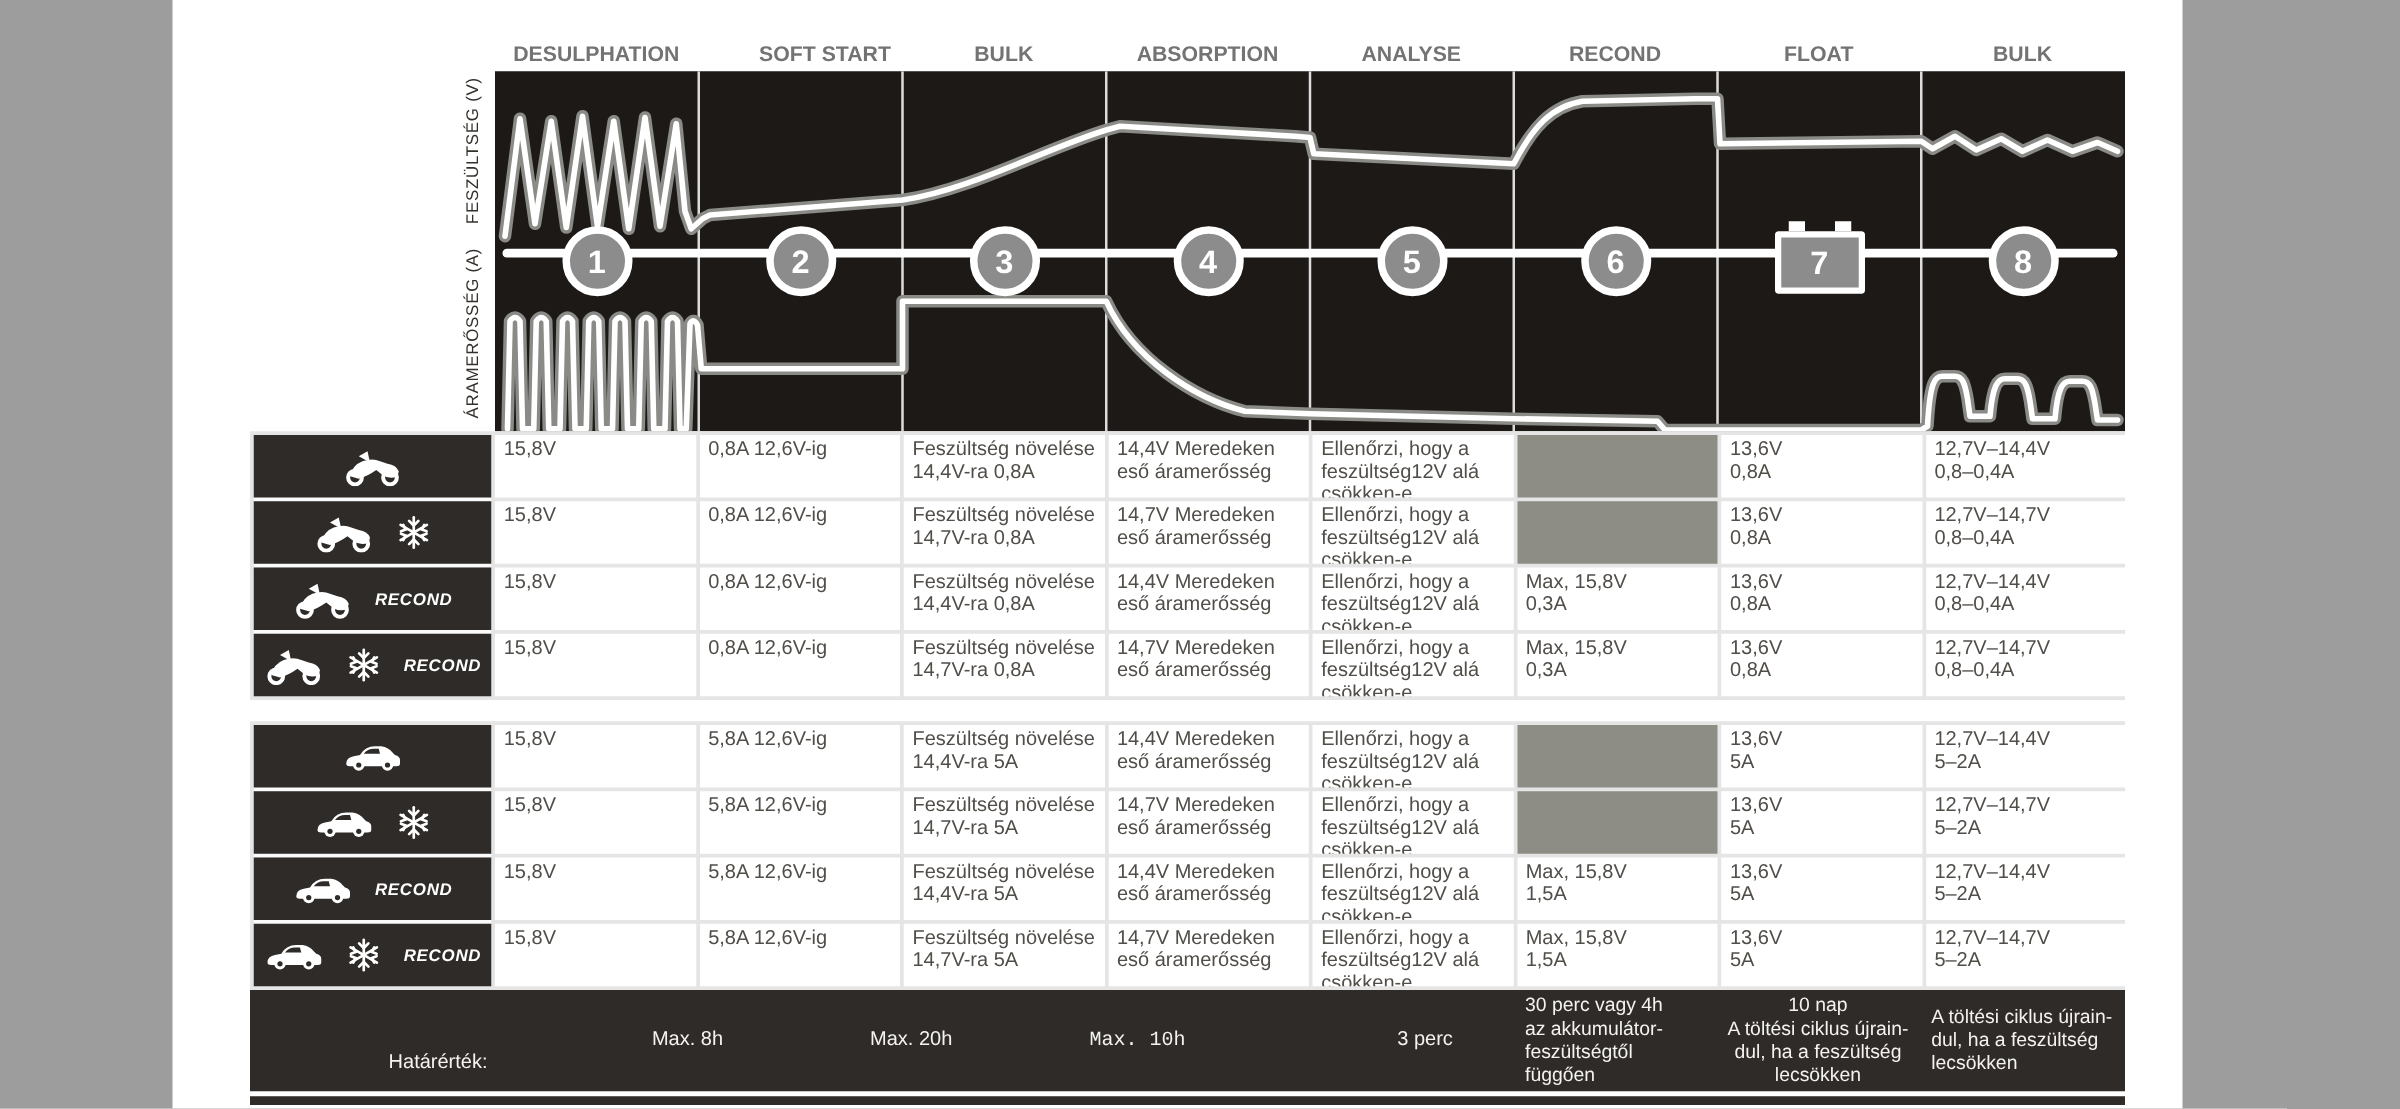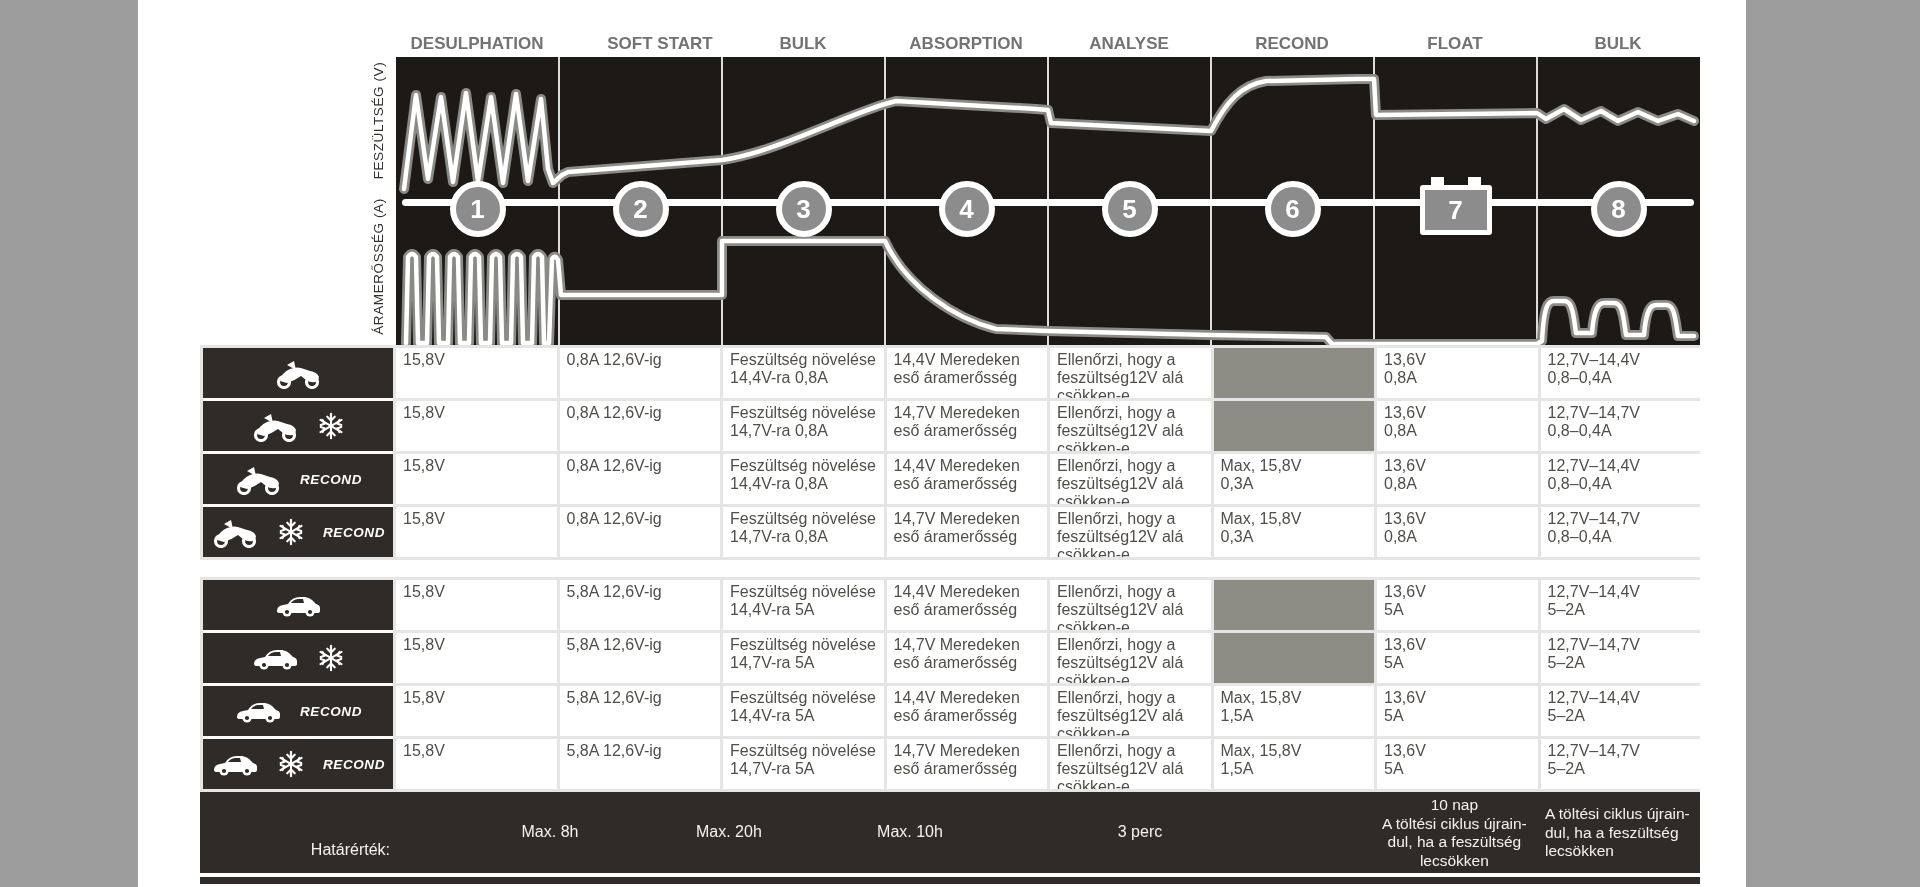--- a/index.html
+++ b/index.html
@@ -364,22 +364,26 @@
 5A</div>
         <div class="cell">12,7V–14,7V
 5–2A</div>
       </div>
     </div>
 
   <div class="limits">
       <div class="lim" style="left: 30px; top: 49px; width: 160px; text-align: right;">Határérték:</div>
       <div class="lim" style="left: 300px; top: 31px; width: 100px; text-align: center;">Max. 8h</div>
       <div class="lim" style="left: 496px; top: 31px; width: 110px; text-align: left;">Max. 20h</div>
-      <div class="lim" style="left: 655px; top: 31px; width: 110px; text-align: center;">Max. 10h</div>
+      <div class="lim" style="left: 655px; top: 31px; width: 110px; text-align: center; font-family: Liberation Mono, monospace;">Max. 10h</div>
       <div class="lim" style="left: 900px; top: 31px; width: 80px; text-align: center;">3 perc</div>
+      <div class="lim" style="left: 1020px; top: 4px; font-size: 15.5px;">30 perc vagy 4h
+az akkumulátor-
+feszültségtől
+függően</div>
       <div class="lim" style="left: 1182px; top: 4px; font-size: 15.5px; text-align: center;">10 nap
 A töltési ciklus újrain-
 dul, ha a feszültség
 lecsökken</div>
       <div class="lim" style="left: 1345px; top: 13px; font-size: 15.5px;">A töltési ciklus újrain-
 dul, ha a feszültség
 lecsökken</div>
     </div>
   <div class="bottom-bar"></div>
 </div>

